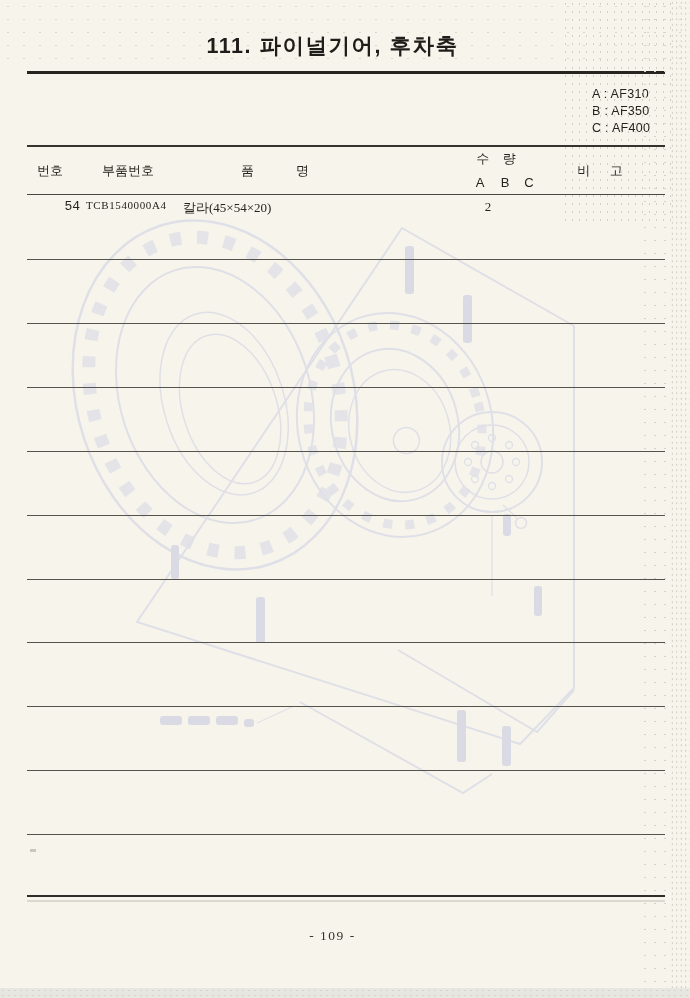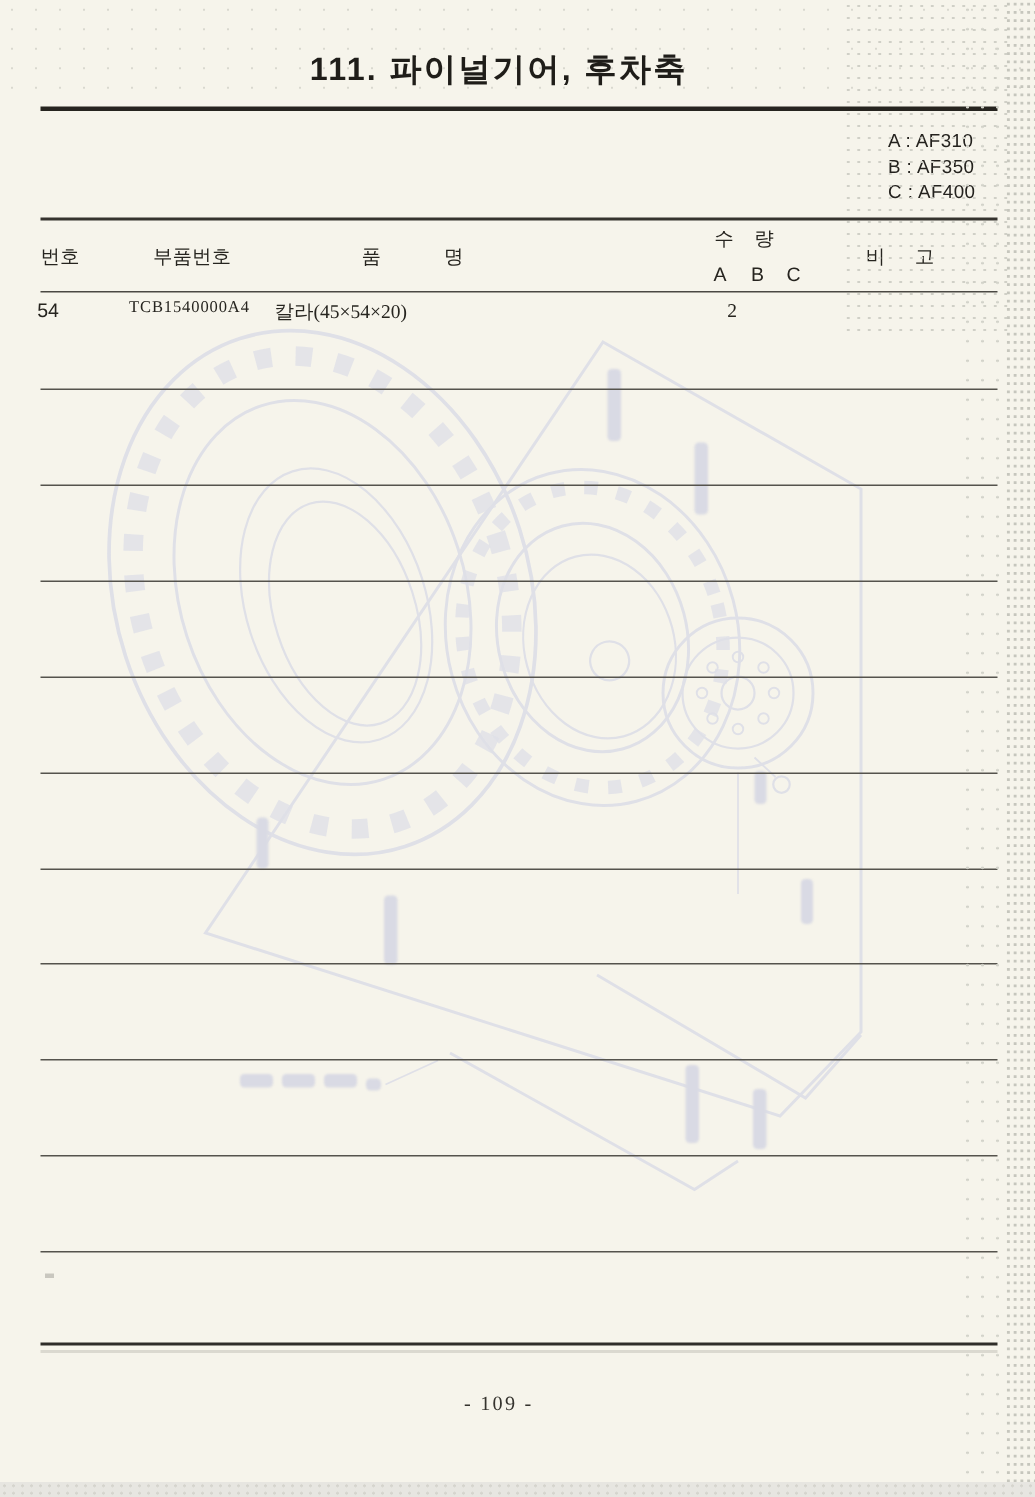--- a/index.html
+++ b/index.html
@@ -16,31 +16,31 @@
     font-size:21.5px;font-weight:bold;letter-spacing:1.5px;color:#1f1d19;
   }
   .rule{position:absolute;z-index:2;left:27px;width:638px;background:#55534d;}
   .title-rule{top:71px;height:2.5px;background:#26241f;}
   .table-top-rule{top:145px;height:2px;background:#35332e;}
   .header-rule{top:194px;height:1.2px;background:#4a4843;}
   .bottom-rule{top:895px;height:2.2px;background:#2e2c28;}
   .bottom-echo{top:900px;height:2px;background:#dbd9d0;}
   .legend{position:absolute;z-index:2;top:86px;left:592px;font-size:12.5px;line-height:17px;letter-spacing:.3px;color:#24221e;}
   .th,.td{position:absolute;z-index:2;font-size:13px;color:#26241f;white-space:pre;}
-  .th-no{top:162px;left:27px;width:46px;}
+  .th-no{top:162px;left:27px;width:46px;text-align:center;}
   .th-part{top:162px;left:84px;width:88px;text-align:center;}
   .th-name1{top:162px;left:241px;}
   .th-name2{top:162px;left:296px;}
   .th-qty{top:150px;left:460px;width:72px;text-align:center;word-spacing:10px;}
   .th-a{top:175px;left:470px;width:20px;text-align:center;}
   .th-b{top:175px;left:495px;width:20px;text-align:center;}
   .th-c{top:175px;left:519px;width:20px;text-align:center;}
   .th-rem{top:162px;left:568px;width:64px;text-align:center;word-spacing:16px;}
   .td{font-family:"Liberation Serif", serif;}
-  .td-no{top:199px;left:8px;width:48px;text-align:center;font-family:Liberation Sans, sans-serif;}
+  .td-no{top:199px;left:32px;width:48px;text-align:right;font-family:Liberation Mono, monospace;}
   .td-part{top:199px;left:86px;letter-spacing:.6px;font-size:11px;}
   .td-name{top:199px;left:183px;font-size:13px;}
   .td-qa{top:199px;left:474px;width:28px;text-align:center;}
   .td-qb{top:199px;left:499px;width:20px;text-align:center;}
   .td-qc{top:199px;left:523px;width:20px;text-align:center;}
   .td-rem{top:199px;left:568px;width:64px;text-align:center;}
   .page-number{
     position:absolute;z-index:2;top:928px;left:0;right:25px;text-align:center;
     font-size:13.5px;letter-spacing:1.5px;font-family:"Liberation Serif", serif;color:#35332e;
   }

